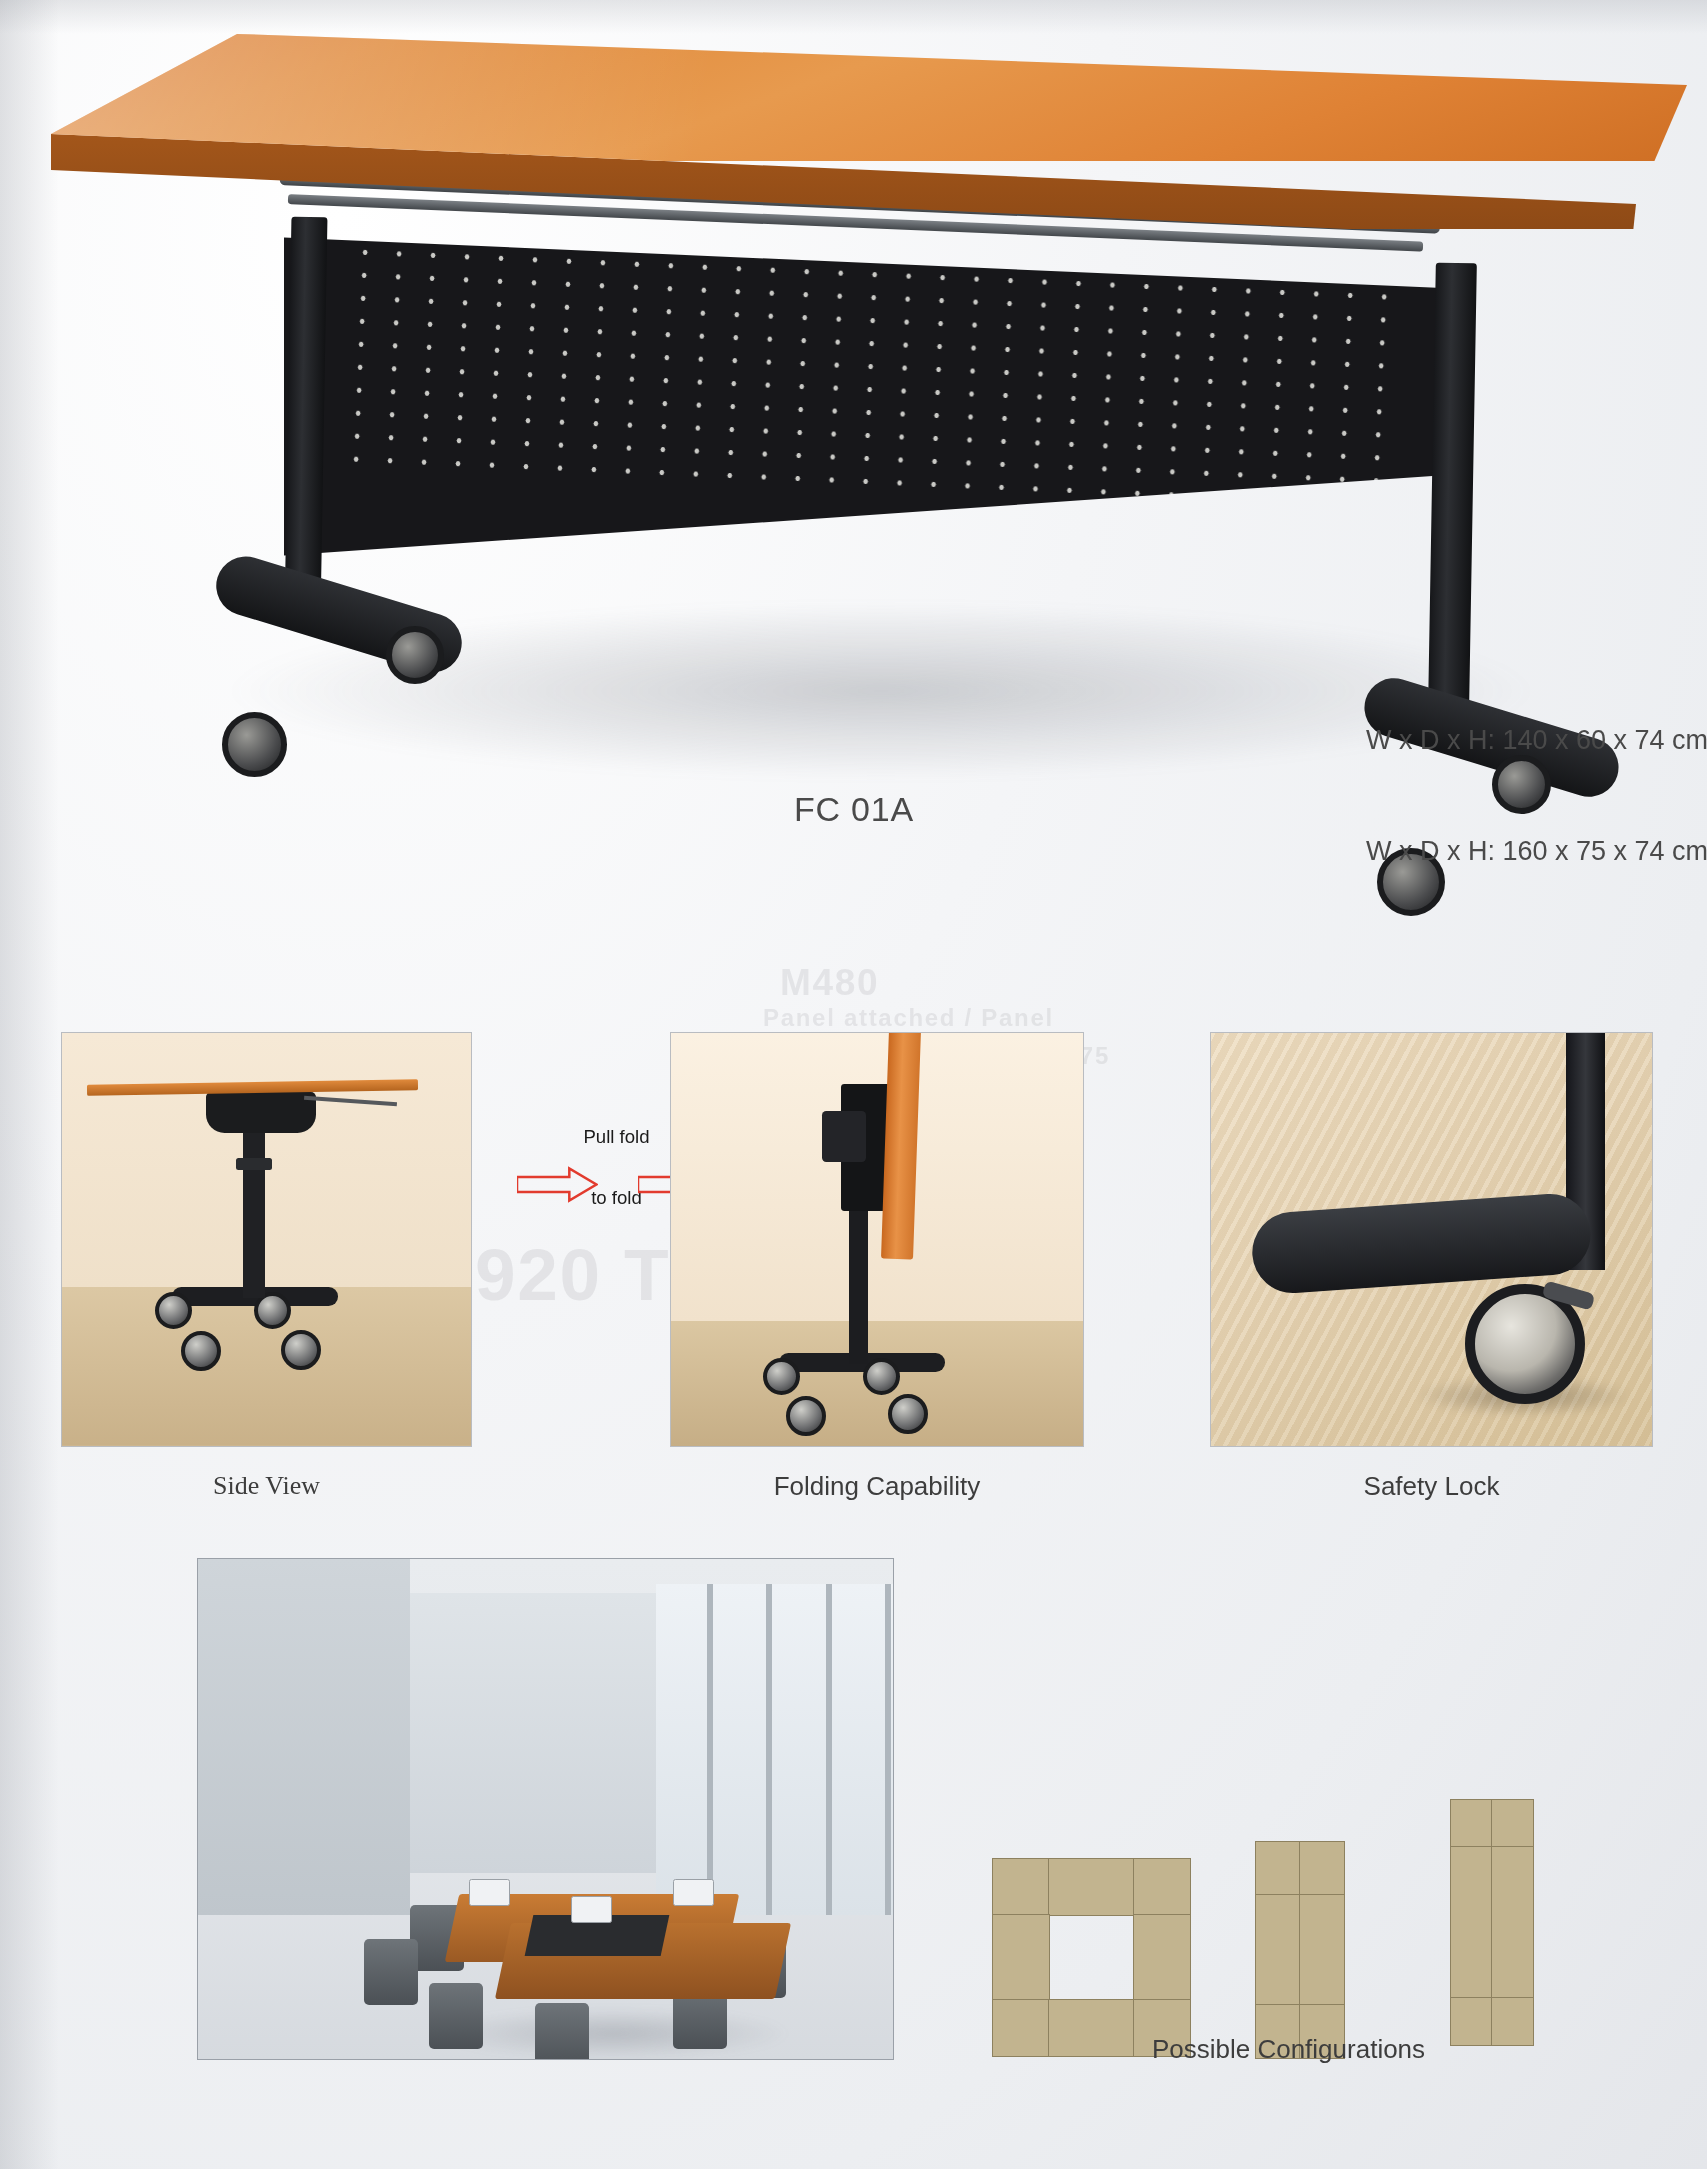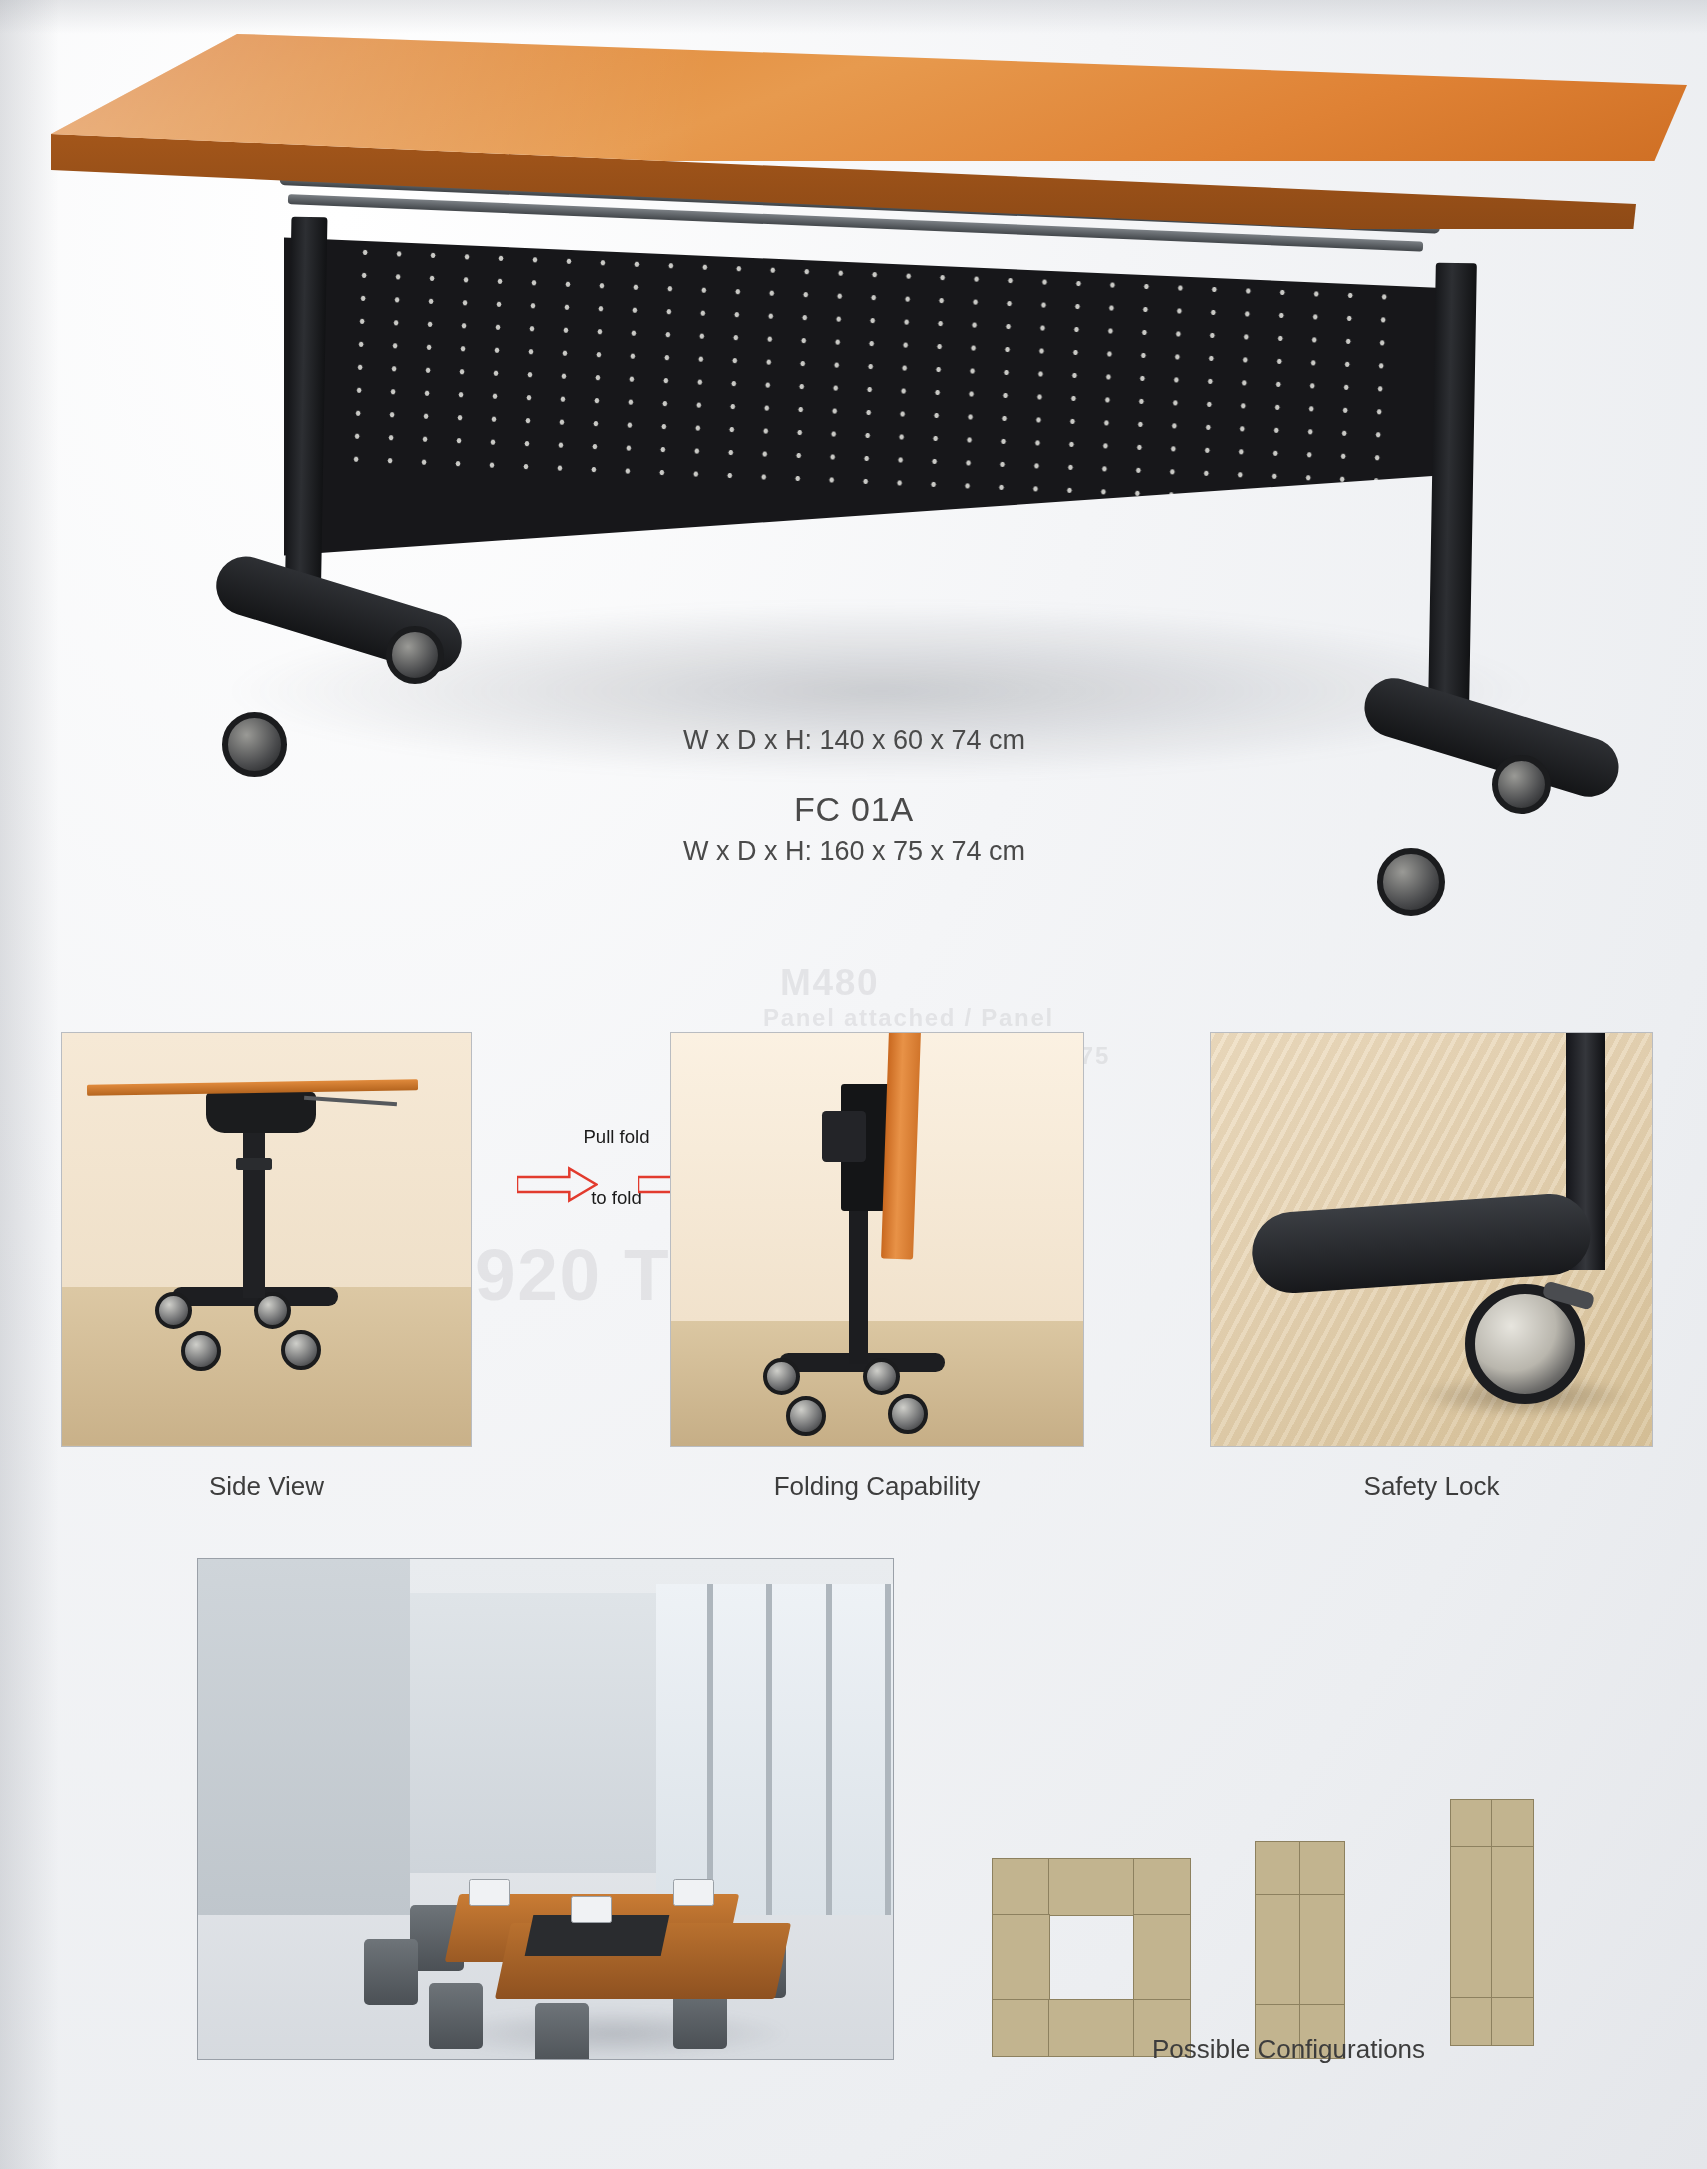--- a/index.html
+++ b/index.html
@@ -167,20 +167,21 @@
   .spec-model {
     font-size: 34px;
     color: #4a4a4a;
     letter-spacing: 0.8px;
     margin: 0 0 6.8px 0;
   }
   .spec-dim {
     font-size: 27px;
     color: #4a4a4a;
     margin: 0 0 34px 0;
+    text-align: right;
   }
   .spec-dim.last { margin-bottom: 0; }
 
   
   #features {
     position: absolute;
     left: 0; top: 1032px;
     width: 1708px;
     height: 458px;
   }
@@ -195,21 +196,21 @@
     background: #e8dcc8;
   }
   .feature .cap {
     margin-top: 24px;
     text-align: center;
     font-size: 26px;
     color: #3d3d3d;
   }
 
   
-  #feat-side { left: 61px; }
+  #feat-side { left: 61px; font-family: Liberation Serif, serif; }
   #feat-side .photo { width: 409px; height: 413px;
     background: linear-gradient(180deg,#f0e0c9 0%, #ecdcc4 55%, #d9c49f 56%, #cdb68f 100%); }
   .sv-wall { position:absolute; left:0; top:0; width:100%; height:254px;
     background: linear-gradient(180deg,#f6e9d6,#efe0c9); }
   .sv-floor { position:absolute; left:0; top:254px; width:100%; height:158px;
     background: linear-gradient(180deg,#dcc8a4,#c9b189); }
   .sv-top { position:absolute; left:25.4px; top:49px; width:331px; height:11px;
     background: linear-gradient(180deg,#e08a3c,#b5651f); transform: rotate(-1deg); border-radius:1.7px;}
   .sv-hub { position:absolute; left:144px; top:59px; width:110px; height:41px;
     background:#1b1c1e; border-radius: 5.1px 5.1px 18.6px 18.6px; }

